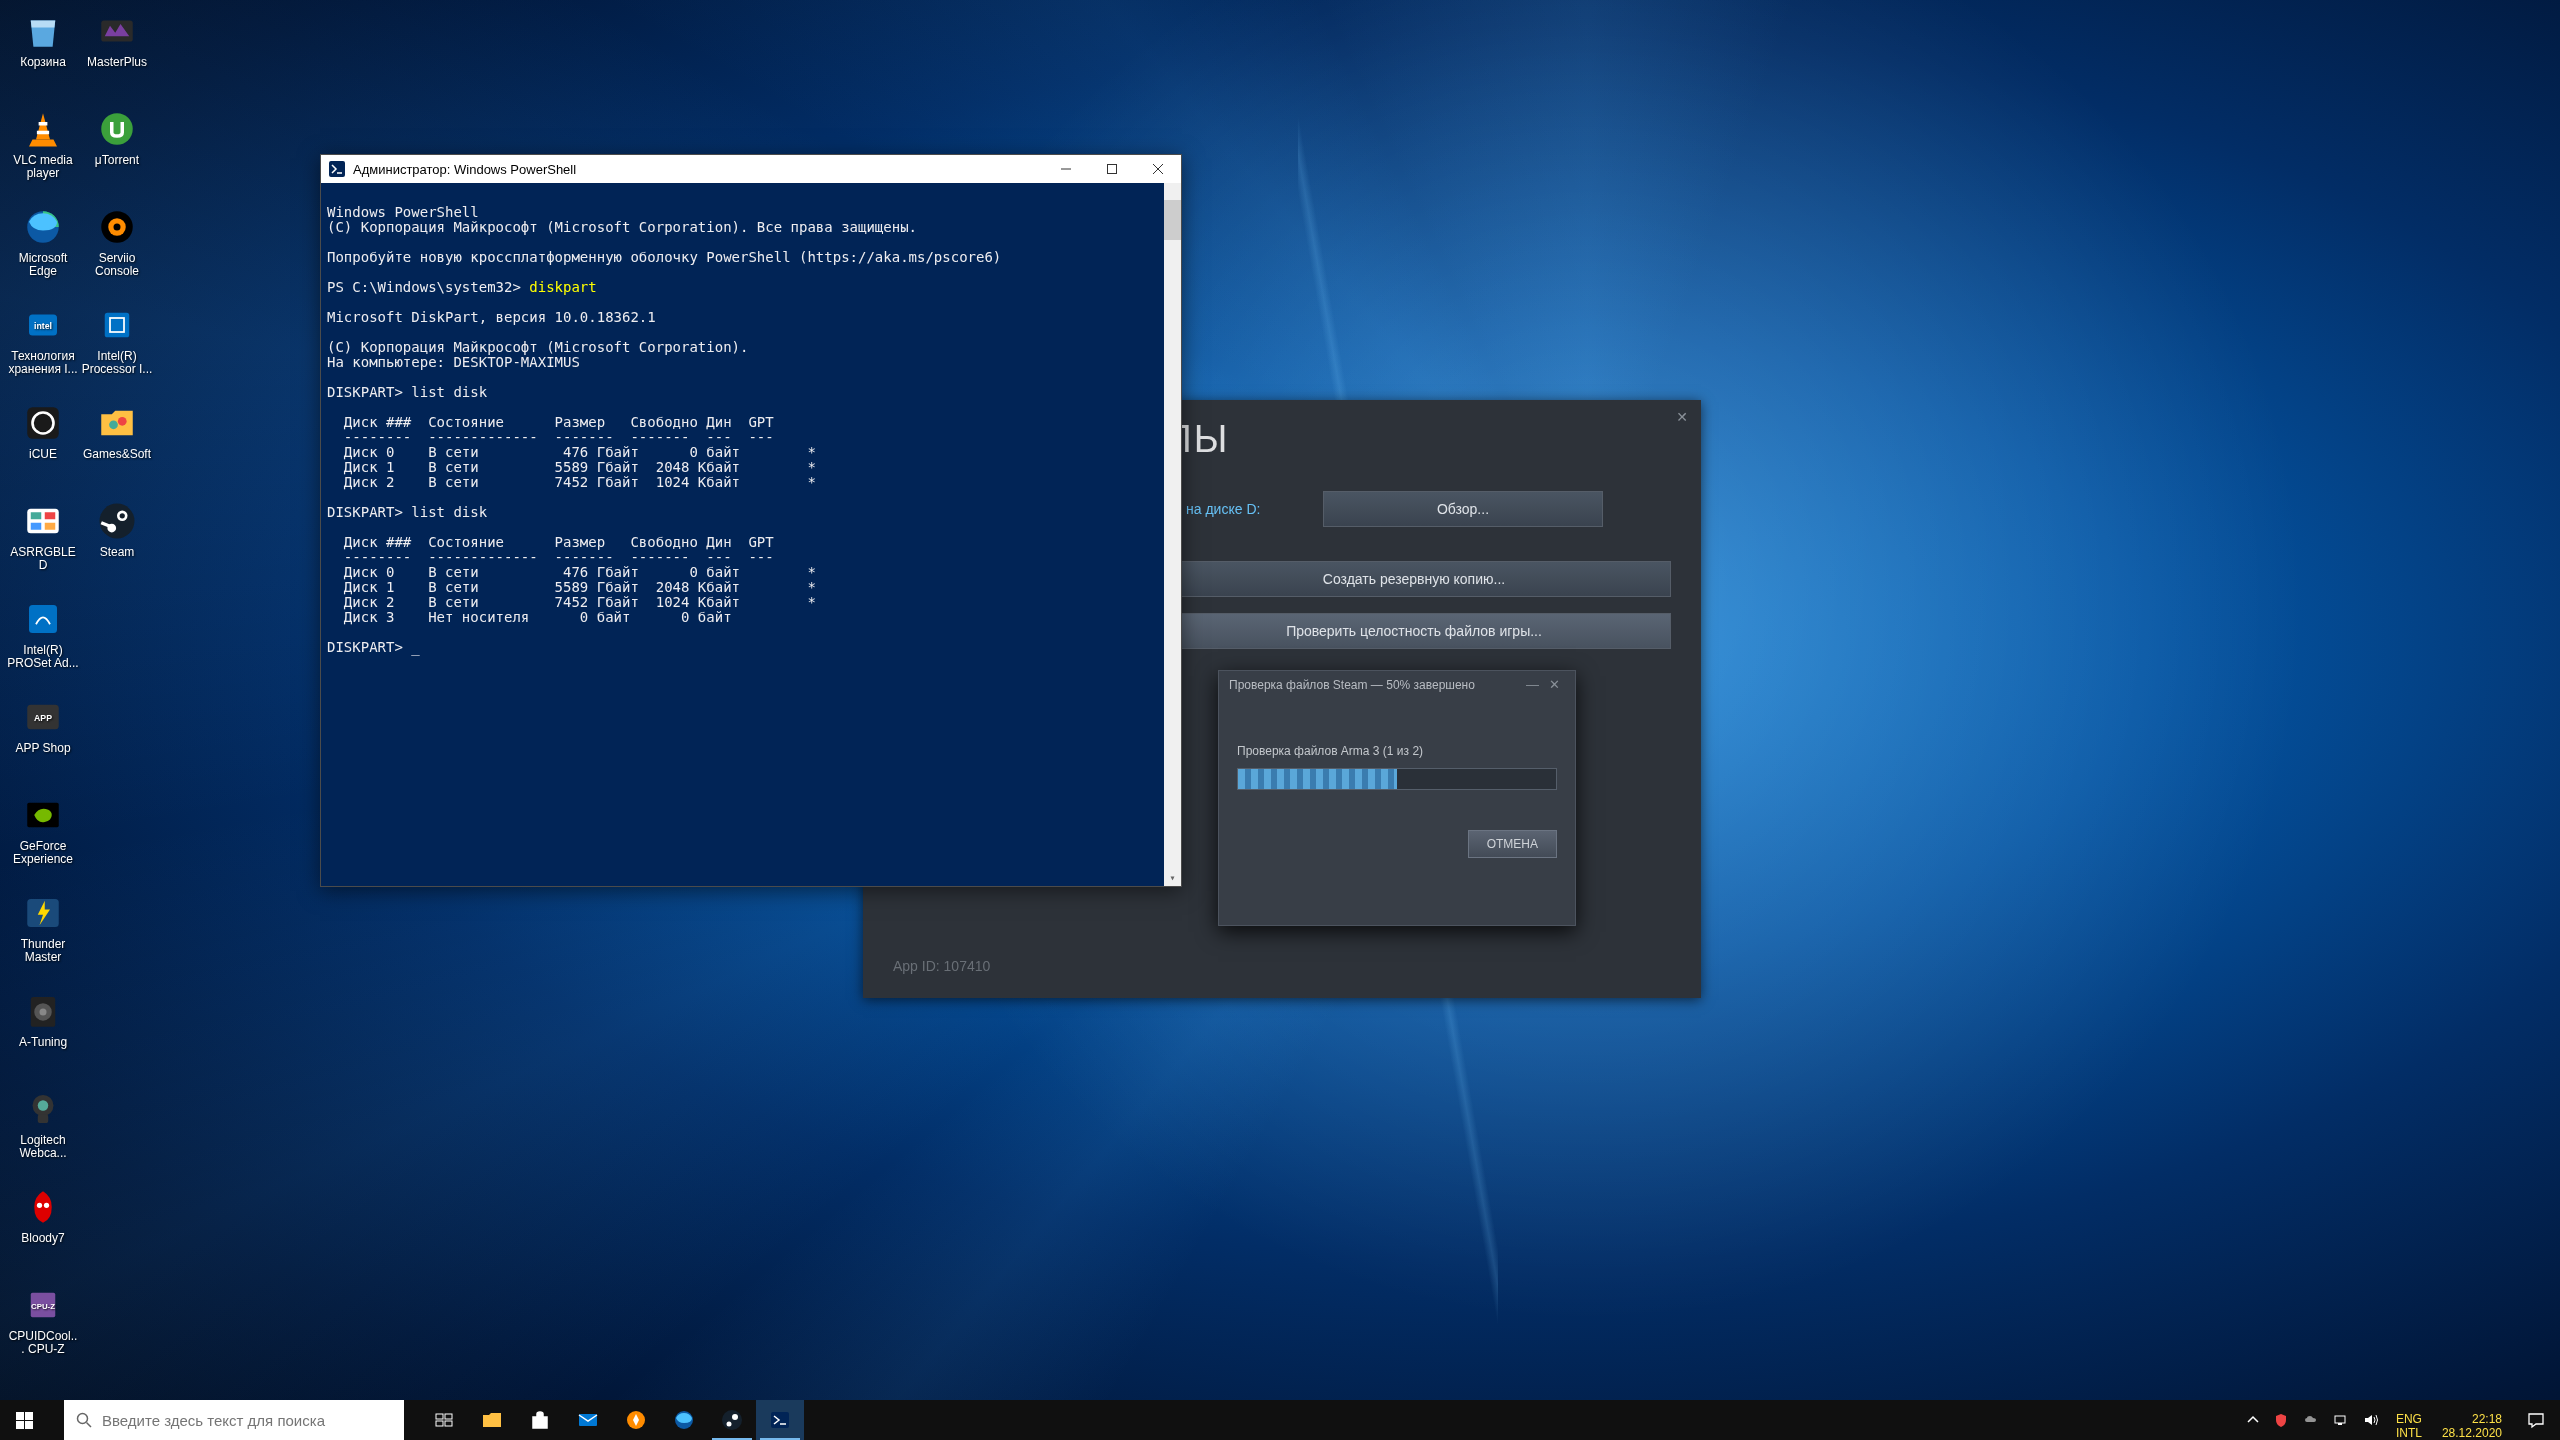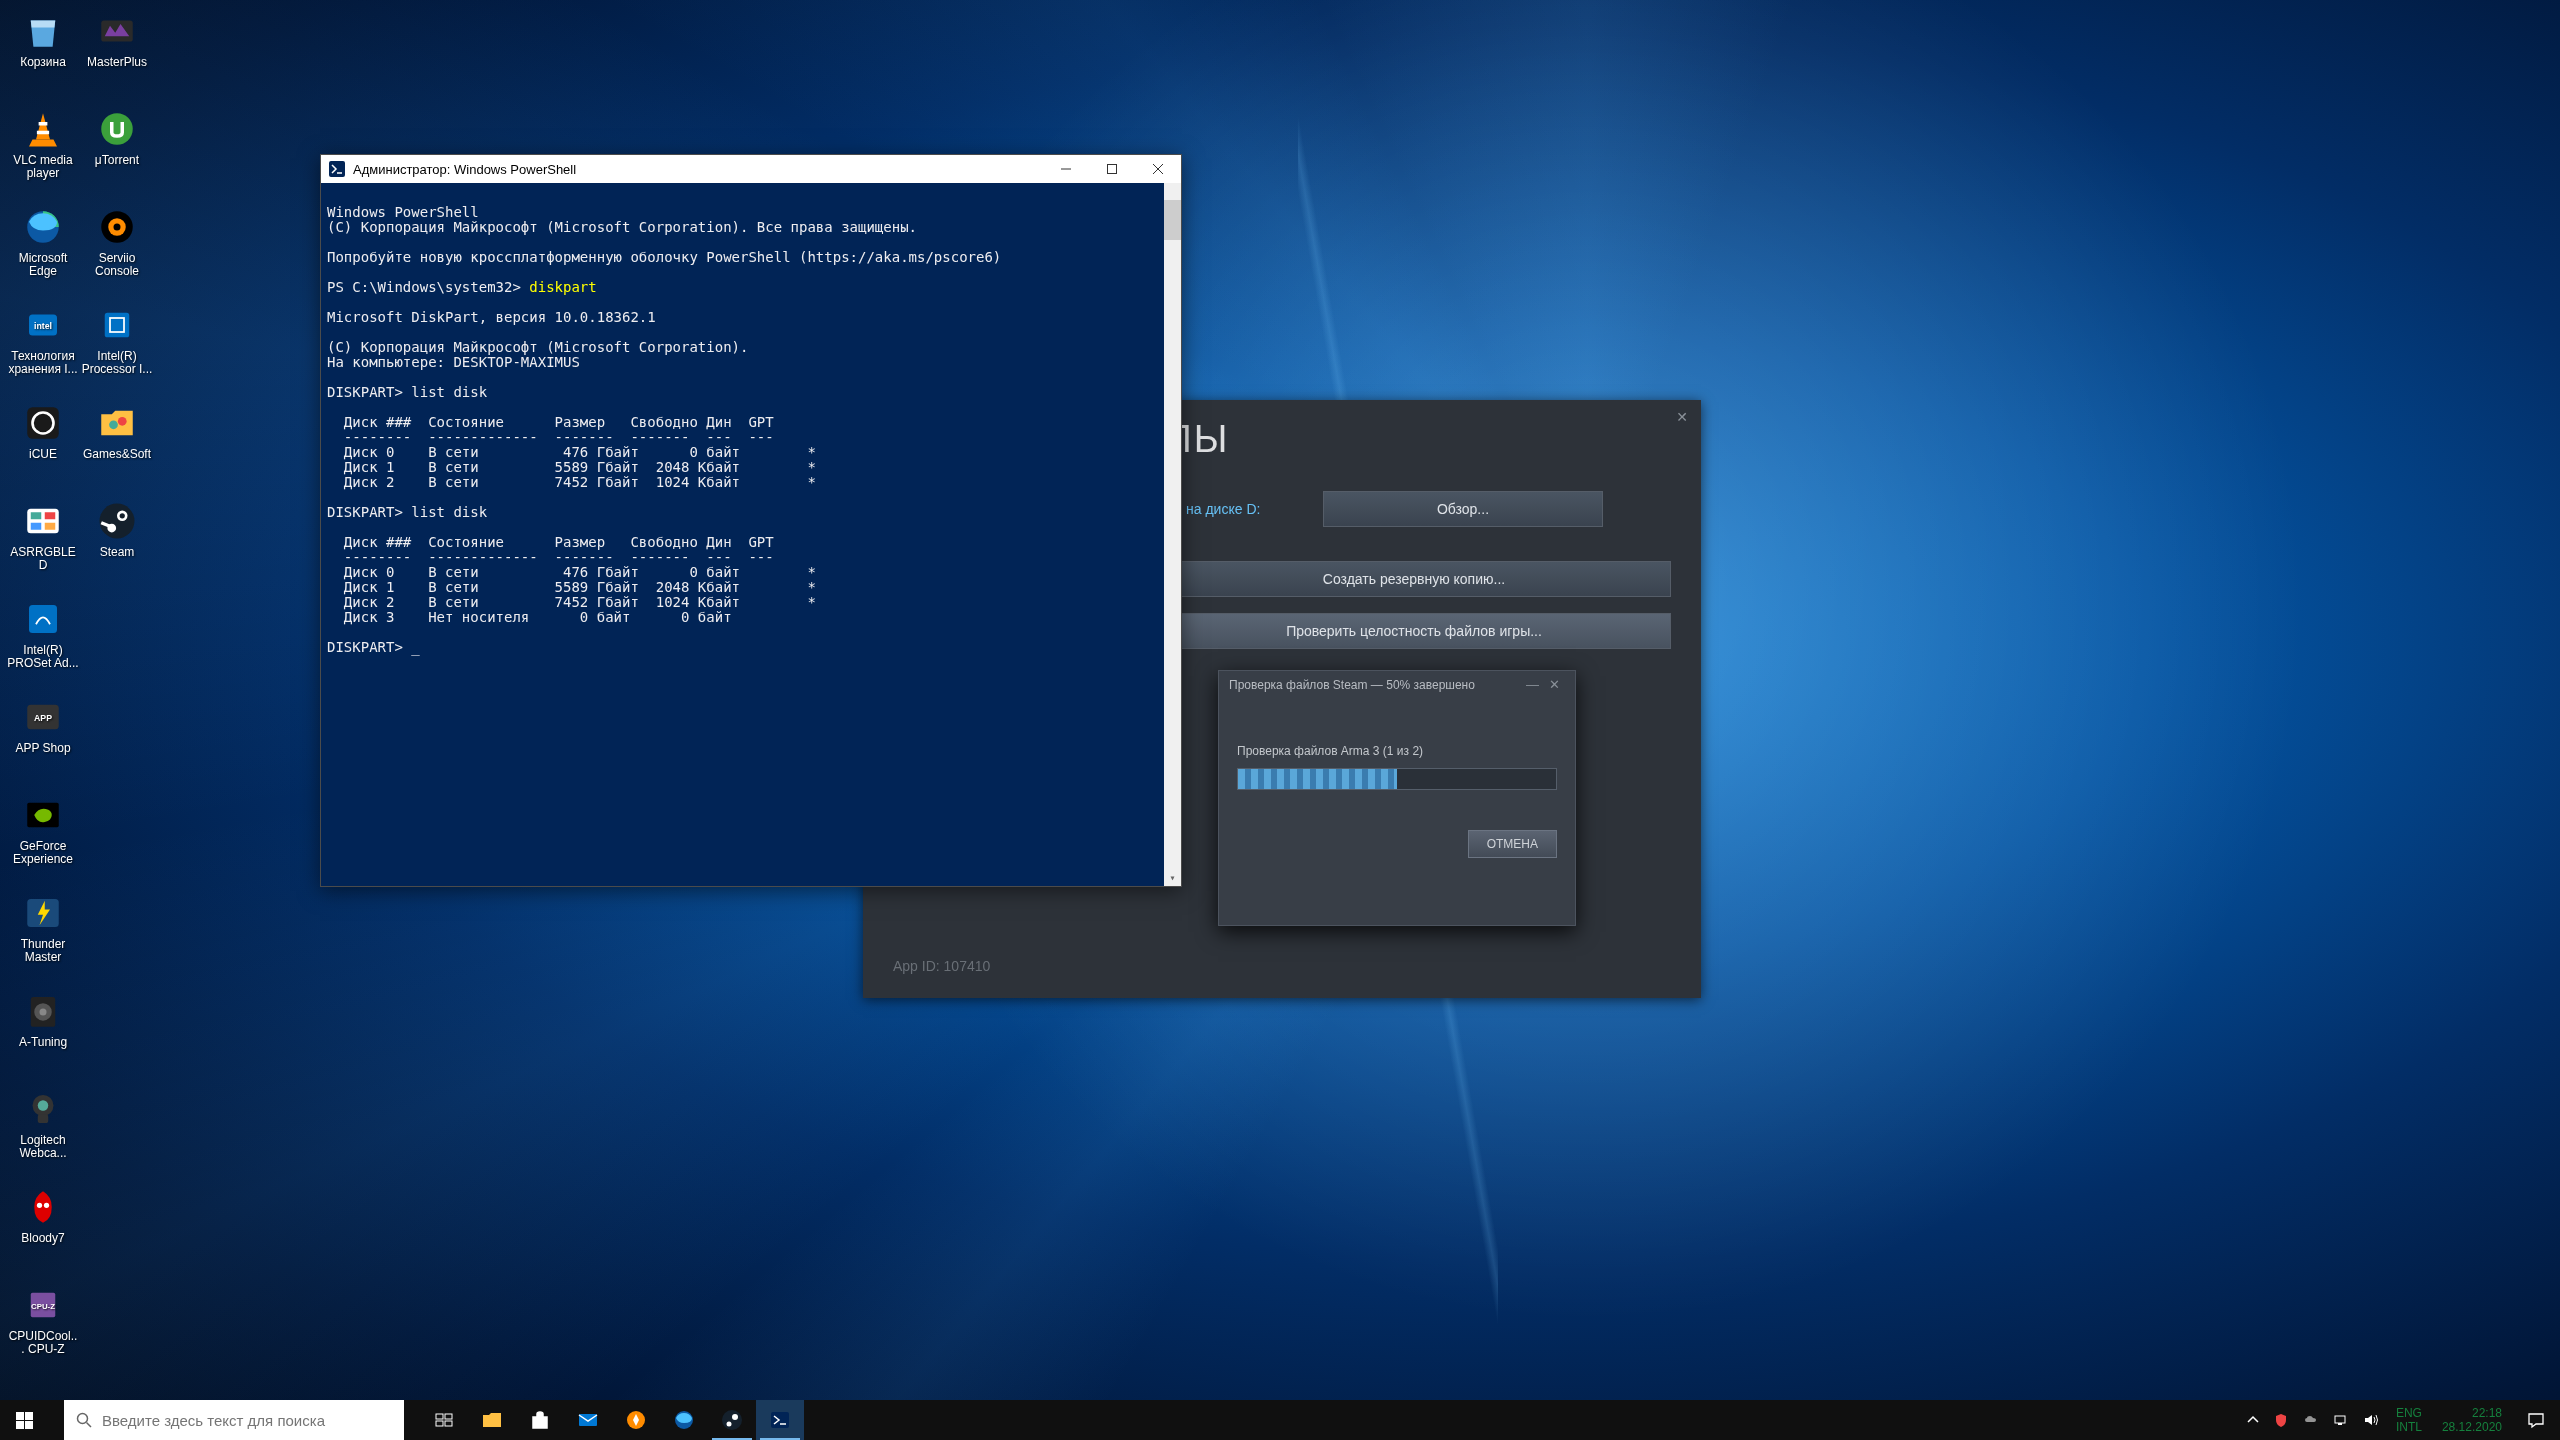--- a/index.html
+++ b/index.html
@@ -220,22 +220,22 @@
   cursor: pointer;
   position: relative;
 }
 .tb-icon.active::after {
   content: '';
   position: absolute; bottom: 0; left: 4px; right: 4px;
   height: 2px; background: #76b9ed;
 }
 .tb-tray {
   margin-left: auto;
-  display: flex; align-items: center; height: 40px;
-  color: #15803d; font-size: 12px;
+  display: flex; align-items: flex-end; height: 40px;
+  color: #fde047; font-size: 12px;
 }
 .tray-icon {
   padding: 0 7px; height: 40px;
   display: flex; align-items: center; justify-content: center;
   cursor: pointer;
 }
 .tray-text { padding: 0 10px; line-height: 14px; text-align: center; }
 .tray-clock { padding: 0 10px; line-height: 14px; text-align: right; }
 .tray-notif {
   width: 48px; height: 40px;

